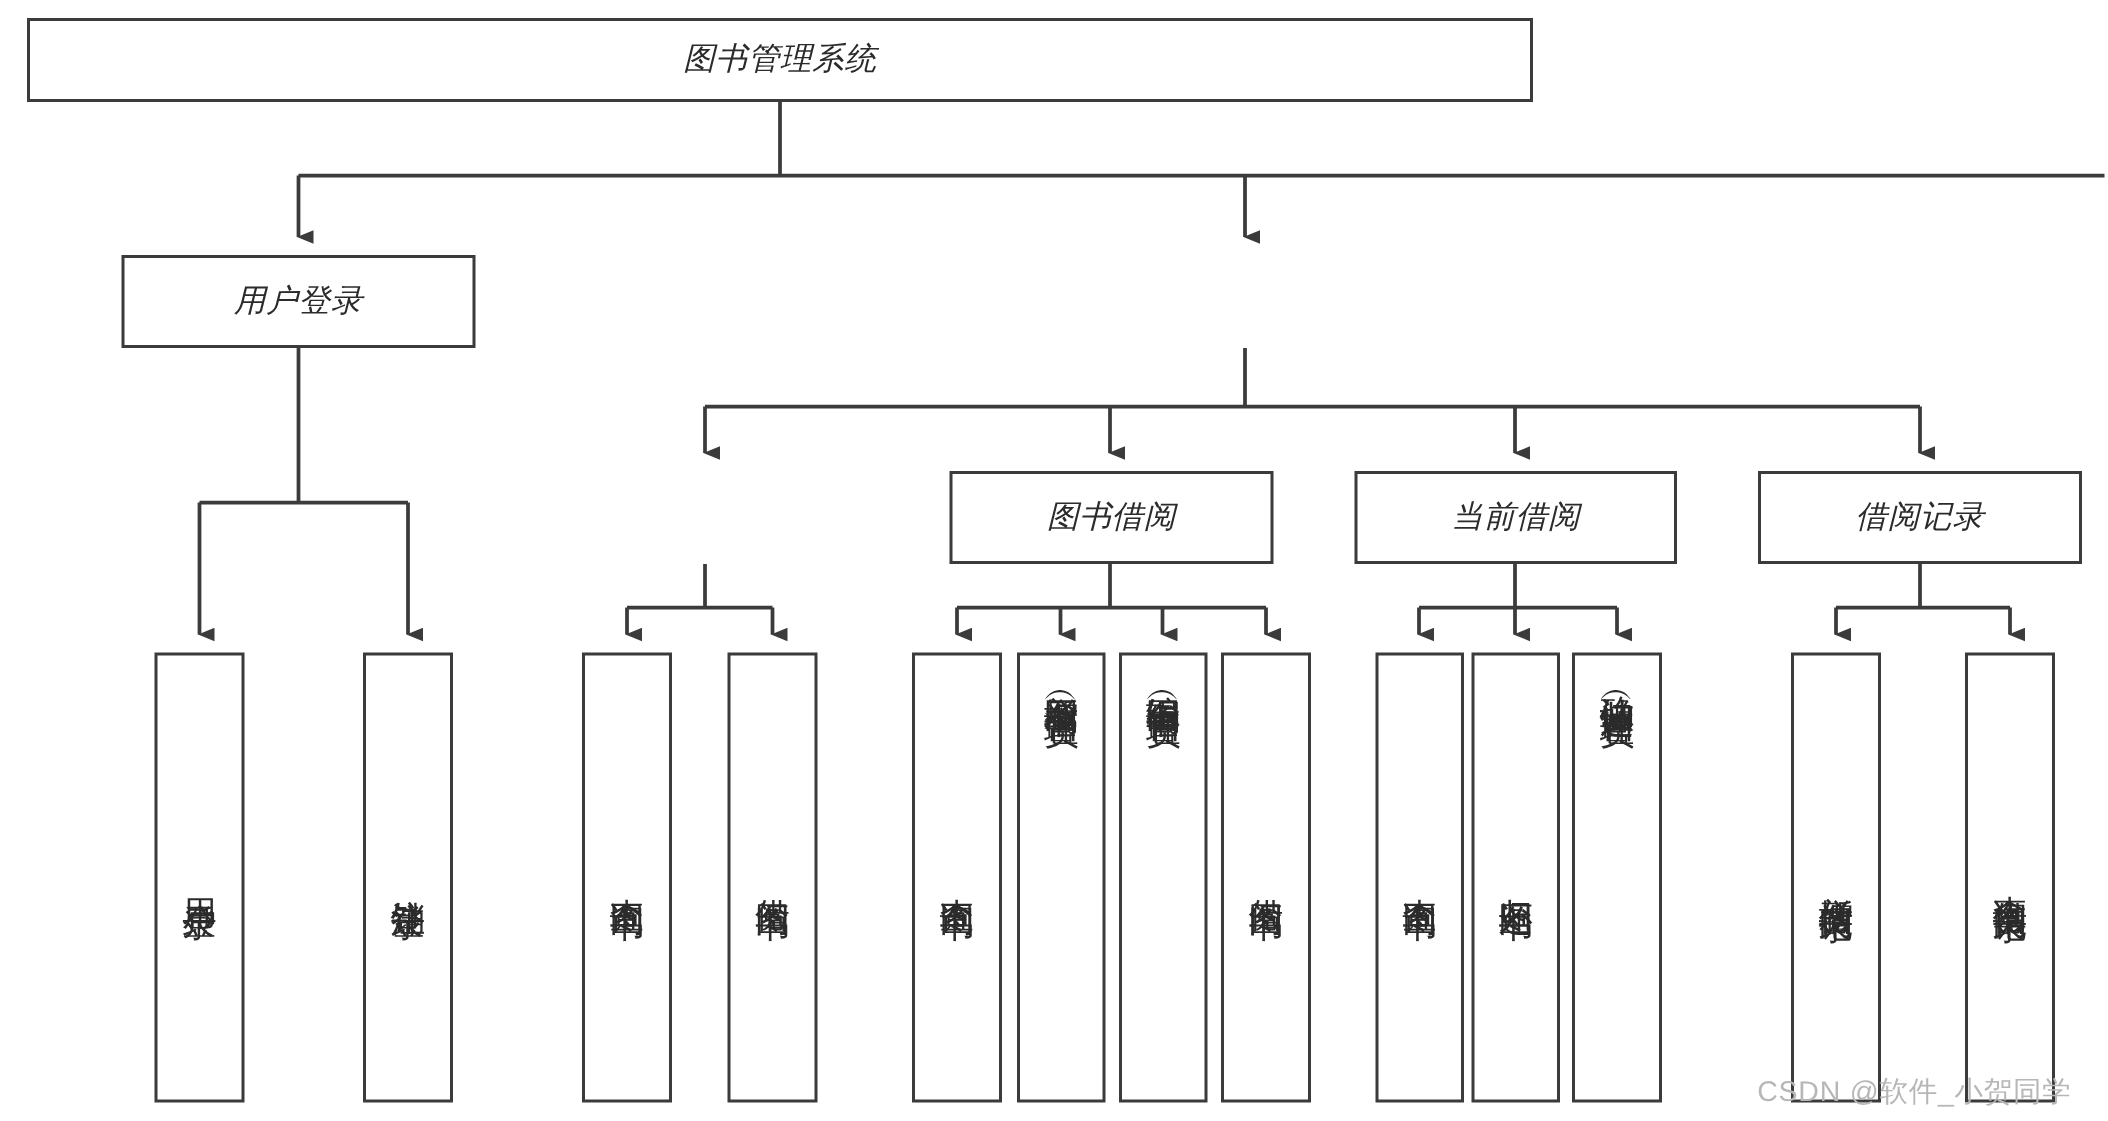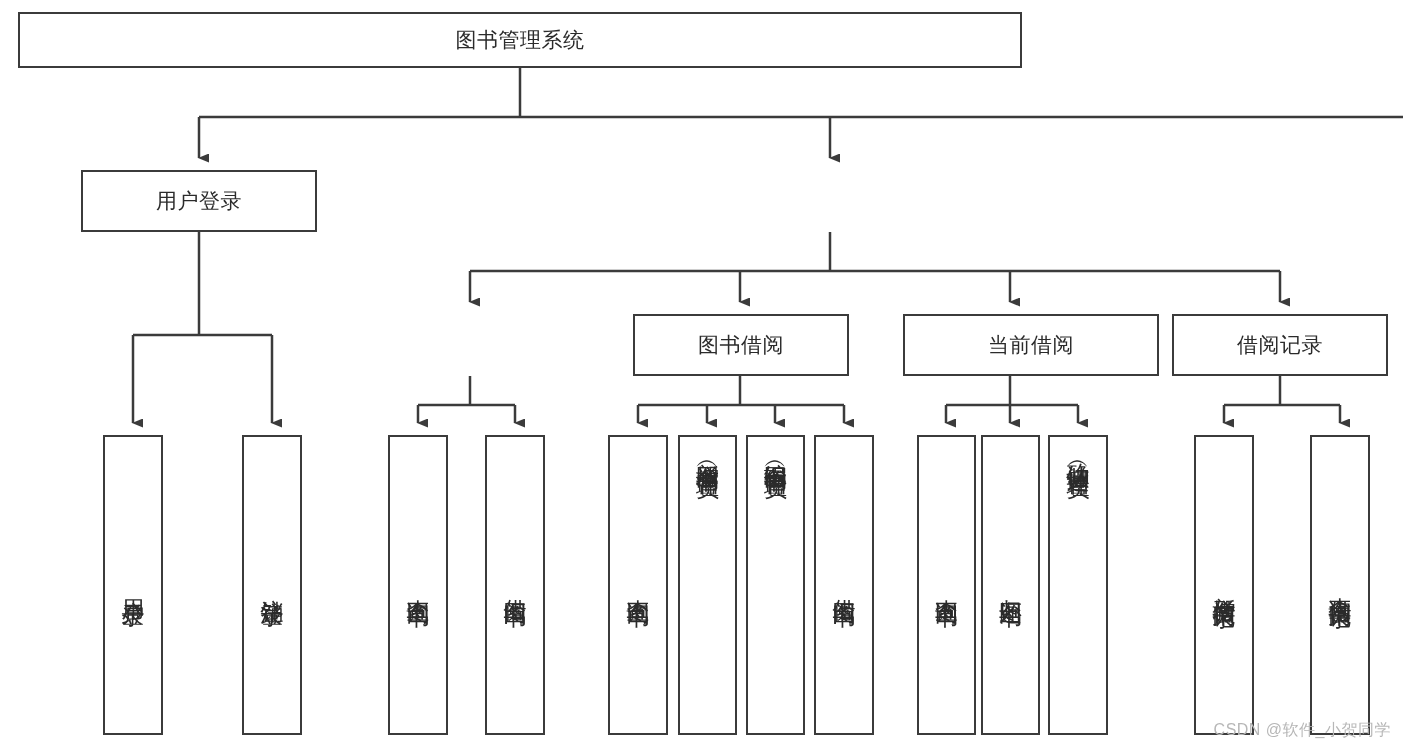--- a/index.html
+++ b/index.html
@@ -39,41 +39,42 @@
   }
   .node .label {
     display: block;
     text-align: center;
     line-height: 1.08;
     white-space: pre;
   }
   .node.horizontal .label {
     font-size: 21px;
     letter-spacing: 0.5px;
+    font-style: italic;
   }
   .node.vertical {
     align-items: flex-start;
     padding-top: 8px;
   }
   .node.vertical .label {
     writing-mode: vertical-rl;
     text-orientation: upright;
     font-size: 23px;
     line-height: 1.0;
     letter-spacing: 2px;
   }
   .node.vertical.centered {
     align-items: center;
     padding-top: 0;
   }
   .watermark {
     position: absolute;
-    right: 14px;
+    right: 24px;
     bottom: 6px;
-    font-size: 16px;
+    font-size: 19px;
     color: #b7b7b7;
     letter-spacing: 0.5px;
     white-space: nowrap;
   }
 </style>
 </head>
 <body>
 
 <div id="diagram-root">
 
@@ -132,21 +133,21 @@
     <span class="label">图书管理系统</span>
   </div>
 
   <div class="node horizontal" style="left:81px; top:170px; width:236px; height:62px;">
     <span class="label">用户登录</span>
   </div>
 
   <div class="node horizontal" style="left:633px; top:314px; width:216px; height:62px;">
     <span class="label">图书借阅</span>
   </div>
-  <div class="node horizontal" style="left:903px; top:314px; width:256px; height:62px;">
+  <div class="node horizontal" style="left:903px; top:314px; width:215px; height:62px;">
     <span class="label">当前借阅</span>
   </div>
   <div class="node horizontal" style="left:1172px; top:314px; width:216px; height:62px;align-items:center;">
     <span class="label">借阅记录</span>
   </div>
 
   <div class="node vertical centered" style="left:103px; top:435px; width:60px; height:300px;">
     <span class="label">用户登录</span>
   </div>
   <div class="node vertical centered" style="left:242px; top:435px; width:60px; height:300px;">

